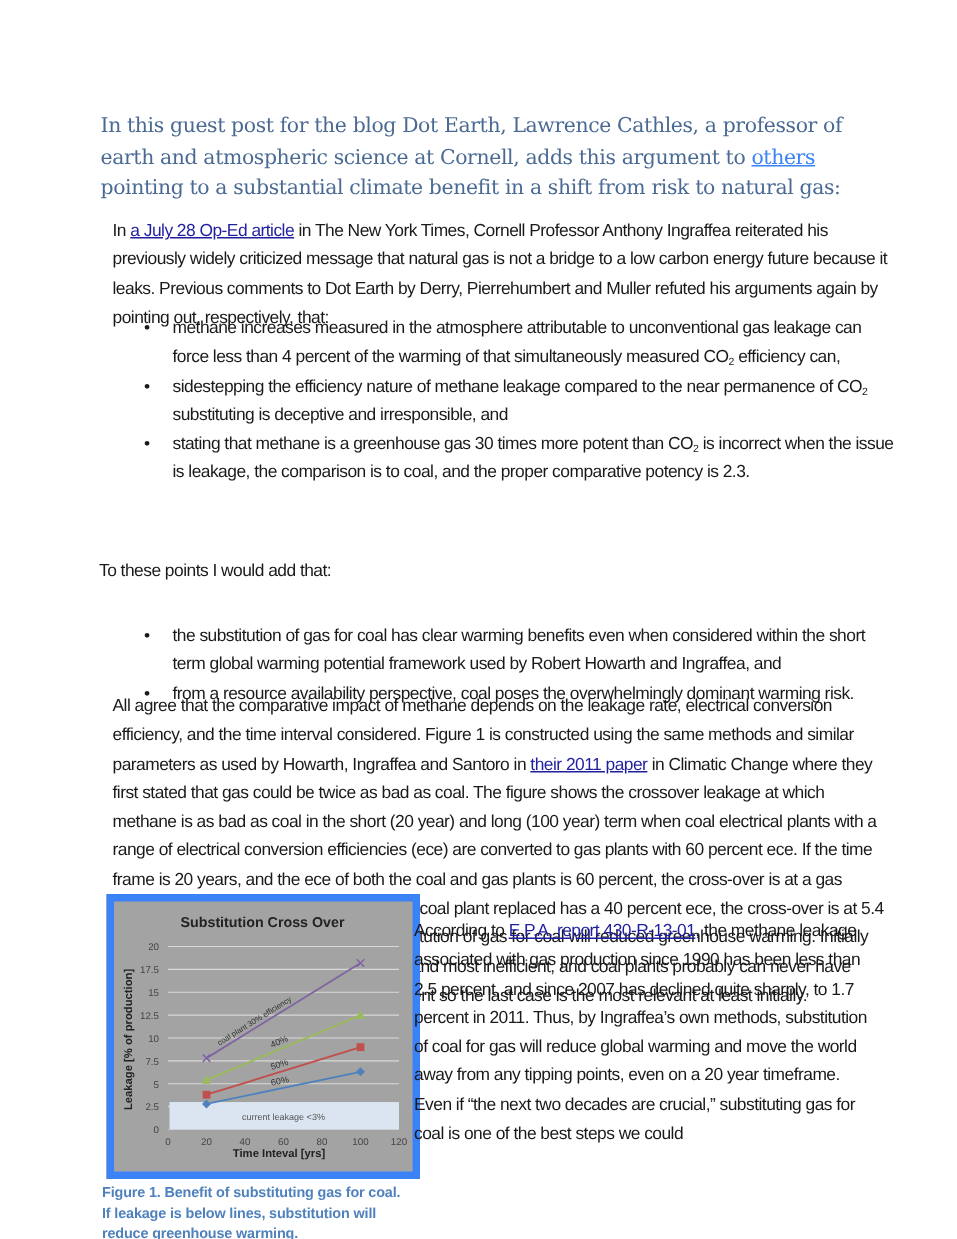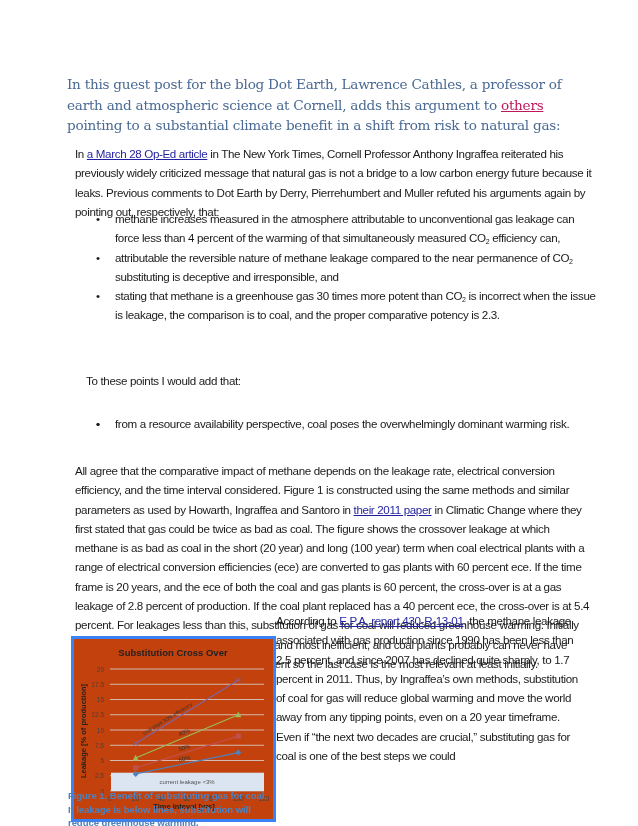--- a/index.html
+++ b/index.html
@@ -2,59 +2,59 @@
 <html><head>
 <meta charset="utf-8">
 <style>
   html, body { margin: 0; padding: 0; background: #ffffff; }
   body { width: 638px; height: 826px; position: relative; overflow: hidden;
          font-family: "Liberation Sans", sans-serif; color: #1a1a1a; }
   .intro { position: absolute; left: 67px; top: 74px; width: 520px;
            font-family: "DejaVu Serif", "Liberation Serif", serif; font-size: 13.6px;
            line-height: 20.5px; color: #4a6a94; letter-spacing: -0.25px; }
   a { color: #1f1fa0; text-decoration: underline; }
-  .intro a { color: #be185d; }
+  .intro a { color: #3b82f6; }
   .body { position: absolute; left: 75px; width: 520px; font-size: 11.6px; line-height: 19.3px;
           letter-spacing: -0.35px; }
   .p1 { top: 144px; }
   .bullets { position: absolute; left: 90px; width: 510px; font-size: 11.6px; line-height: 19.3px; letter-spacing: -0.35px; }
   .bl1 { top: 209px; }
   .bl2 { top: 414px; }
   .bullets .li { position: relative; padding-left: 25px; margin-bottom: 0; }
   .bullets .li .dot { position: absolute; left: 6px; top: 0; }
-  .p2 { position: absolute; left: 86px; top: 371px; font-size: 11.6px; line-height: 19.3px; letter-spacing: -0.35px; }
+  .p2 { position: absolute; left: 66px; top: 371px; font-size: 11.6px; line-height: 19.3px; letter-spacing: -0.35px; }
   .p3 { position: absolute; left: 75px; top: 461px; width: 520px; font-size: 11.6px; line-height: 19.3px; letter-spacing: -0.35px; }
   sub { font-size: 7px; vertical-align: -2px; line-height: 0; }
   .right { position: absolute; left: 276px; top: 611px; width: 310px; font-size: 11.6px; line-height: 19.3px; letter-spacing: -0.35px; }
-  .figbox { position: absolute; left: 71px; top: 636px; width: 199px; height: 180px; border: 3px solid #3b82f6; background: #c2410c; }
+  .figbox { position: absolute; left: 71px; top: 596px; width: 199px; height: 180px; border: 5px solid #3b82f6; background: #a3a3a3; }
   .caption { position: absolute; left: 68px; top: 789px; width: 205px; font-size: 9.6px; line-height: 13.5px;
              color: #4f81bd; font-weight: bold; letter-spacing: -0.1px; }
   svg text { font-family: "Liberation Sans", sans-serif; }
 </style>
 </head>
 <body>
 
 <div class="intro">
   <span>In this guest post for the blog Dot Earth, Lawrence Cathles, a professor of earth and atmospheric science at Cornell, adds this argument to </span><a>others</a><span> pointing to a substantial climate benefit in a shift from risk to natural gas:</span>
 </div>
 
 <div class="body p1">
-  <span>In </span><a>a March 28 Op-Ed article</a><span> in The New York Times, Cornell Professor Anthony Ingraffea reiterated his previously widely criticized message that natural gas is not a bridge to a low carbon energy future because it leaks.  Previous comments to Dot Earth by Derry, Pierrehumbert and Muller refuted his arguments again by pointing out, respectively, that:</span>
+  <span>In </span><a>a July 28 Op-Ed article</a><span> in The New York Times, Cornell Professor Anthony Ingraffea reiterated his previously widely criticized message that natural gas is not a bridge to a low carbon energy future because it leaks.  Previous comments to Dot Earth by Derry, Pierrehumbert and Muller refuted his arguments again by pointing out, respectively, that:</span>
 </div>
 
 <div class="bullets bl1">
   <div class="li"><span class="dot">•</span><span>methane increases measured in the atmosphere attributable to unconventional gas leakage can force less than 4 percent of the warming of that simultaneously measured CO</span><sub>2</sub><span> efficiency can,</span></div>
-  <div class="li"><span class="dot">•</span><span>attributable the reversible nature of methane leakage compared to the near permanence of CO</span><sub>2</sub><span> substituting is deceptive and irresponsible, and</span></div>
+  <div class="li"><span class="dot">•</span><span>sidestepping the efficiency nature of methane leakage compared to the near permanence of CO</span><sub>2</sub><span> substituting is deceptive and irresponsible, and</span></div>
   <div class="li"><span class="dot">•</span><span>stating that methane is a greenhouse gas 30 times more potent than CO</span><sub>2</sub><span> is incorrect when the issue is leakage, the comparison is to coal, and the proper comparative potency is 2.3.</span></div>
 </div>
 
 <div class="p2">To these points I would add that:</div>
 
 <div class="bullets bl2">
-  <div class="li"><span class="dot">•</span></div>
+  <div class="li"><span class="dot">•</span><span>the substitution of gas for coal has clear warming benefits even when considered within the short term global warming potential framework used by Robert Howarth and Ingraffea, and</span></div>
   <div class="li"><span class="dot">•</span><span>from a resource availability perspective, coal poses the overwhelmingly dominant warming risk.</span></div>
 </div>
 
 <div class="p3">
   <span>All agree that the comparative impact of methane depends on the leakage rate, electrical conversion efficiency, and the time interval considered.  Figure 1 is constructed using the same methods and similar parameters as used by Howarth, Ingraffea and Santoro in </span><a>their 2011 paper</a><span> in Climatic Change where they first stated that gas could be twice as bad as coal.  The figure shows the crossover leakage at which methane is as bad as coal in the short (20 year) and long (100 year) term when coal electrical plants with a range of electrical conversion efficiencies  (ece) are converted to gas plants with 60 percent ece.  If the time frame is 20 years, and the ece of both the coal and gas plants is 60 percent, the cross-over is at a gas leakage of 2.8 percent of production.  If the coal plant replaced has a 40 percent ece, the cross-over is at 5.4 percent.  For leakages less than this, substitution of gas for coal will reduced greenhouse warming.  Initially the coal plants replaced will be the oldest and most inefficient, and coal plants probably can never have conversion efficiencies as high as 60 percent so the last case is the most relevant at least initially.</span>
 </div>
 
 <div class="figbox">
   <svg id="chart" width="199" height="180" viewBox="0 0 199 180">
     <text x="99" y="17" text-anchor="middle" font-size="9.5" font-weight="bold" fill="#222">Substitution Cross Over</text>

